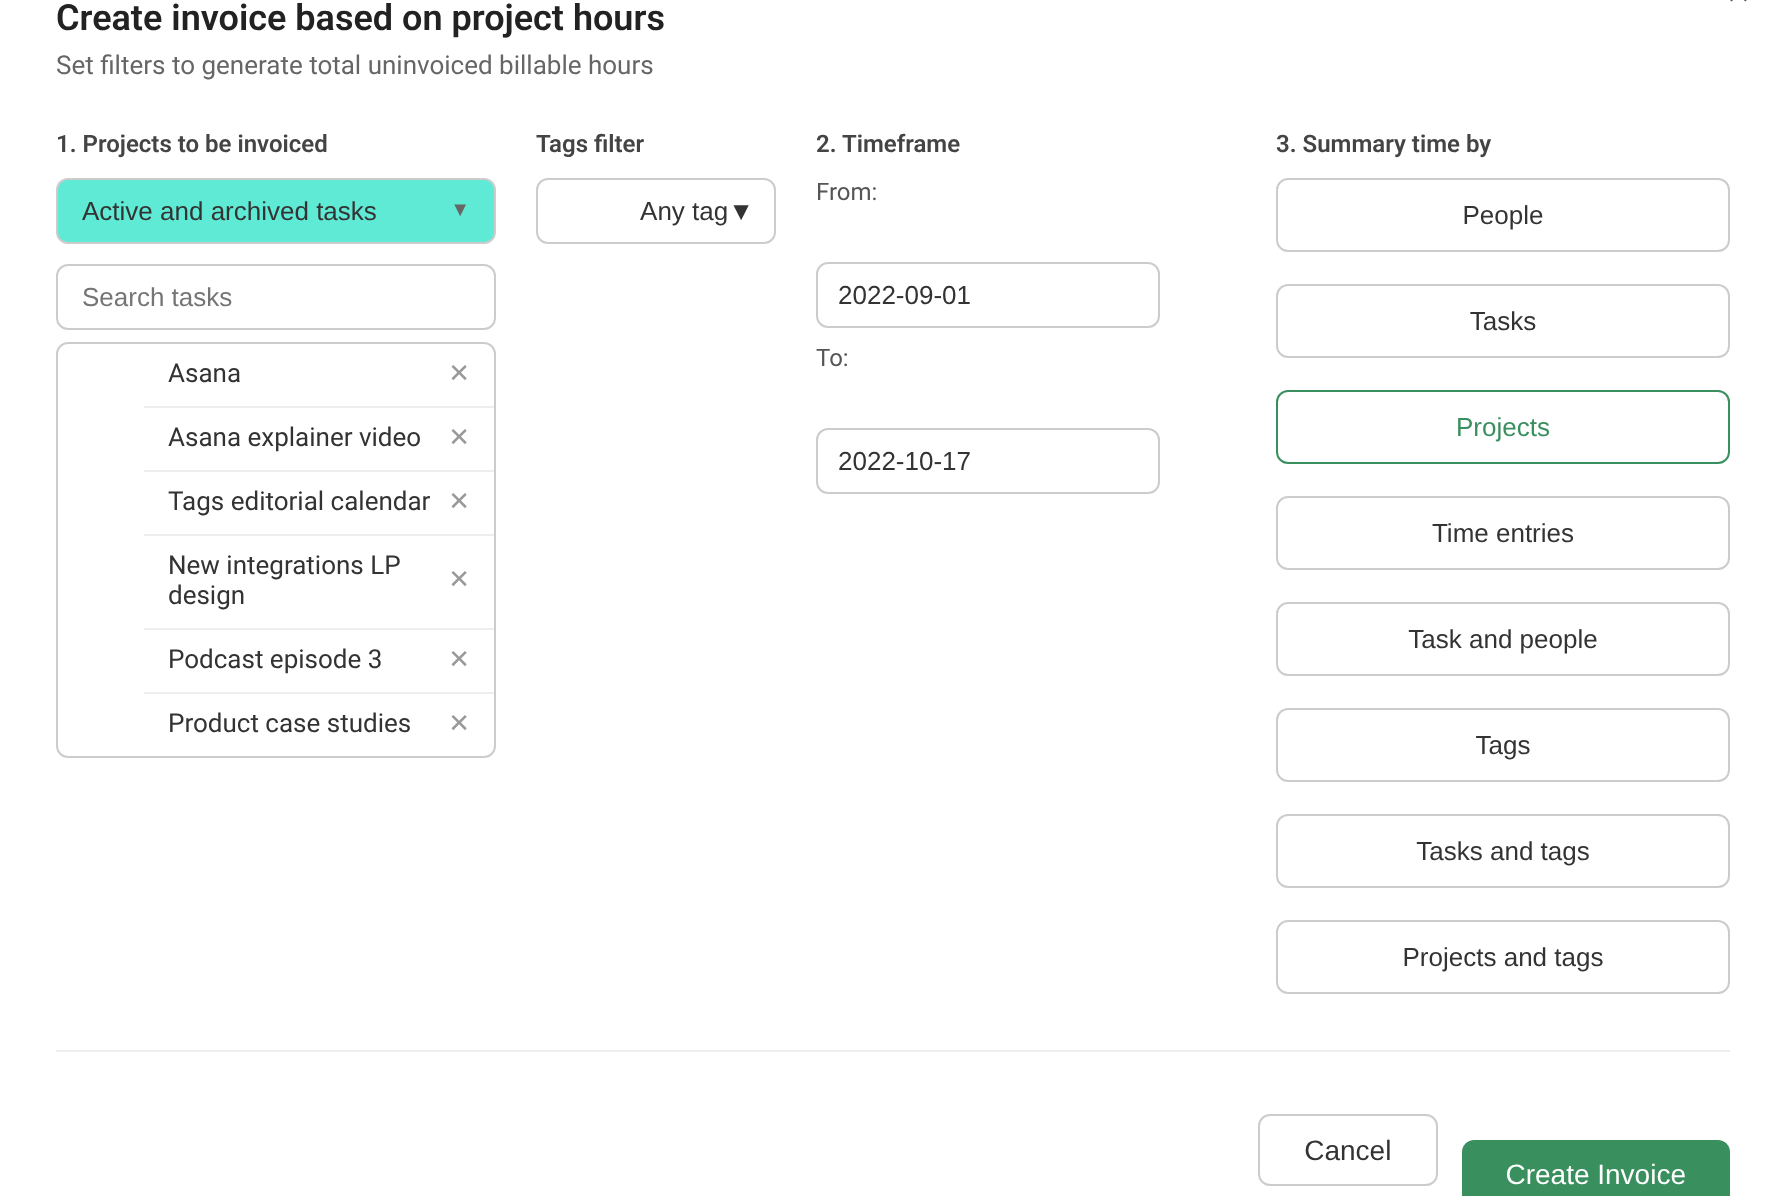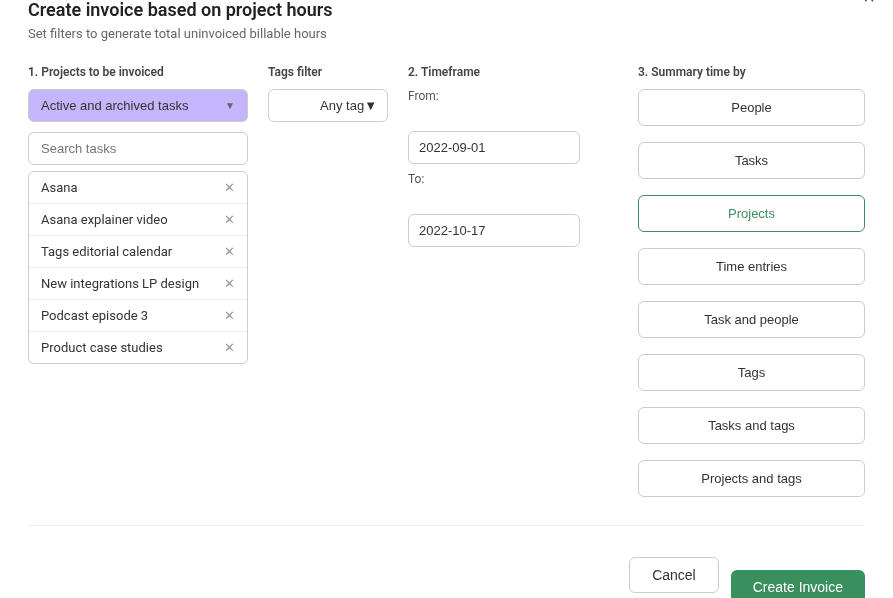--- a/index.html
+++ b/index.html
@@ -73,21 +73,21 @@
       color: #444;
       margin-bottom: 10px;
       white-space: nowrap;
     }
 
     .dropdown-btn {
       width: 100%;
       border: 1px solid #ccc;
       border-radius: 6px;
       padding: 8px 12px;
-      background: #c4b5fd;
+      background: #5eead4;
       font-size: 13px;
       color: #333;
       cursor: pointer;
       display: flex;
       justify-content: space-between;
       align-items: center;
       margin-bottom: 10px;
     }
 
     .dropdown-btn .chevron {
@@ -104,20 +104,21 @@
       color: #1d4ed8;
       outline: none;
       margin-bottom: 6px;
     }
 
     .task-list {
       border: 1px solid #ccc;
       border-radius: 6px;
       max-height: 210px;
       overflow-y: auto;
+      padding-left: 43px;
     }
 
     .task-item {
       display: flex;
       justify-content: space-between;
       align-items: center;
       padding: 8px 12px;
       font-size: 13px;
       color: #333;
       border-bottom: 1px solid #eee;

